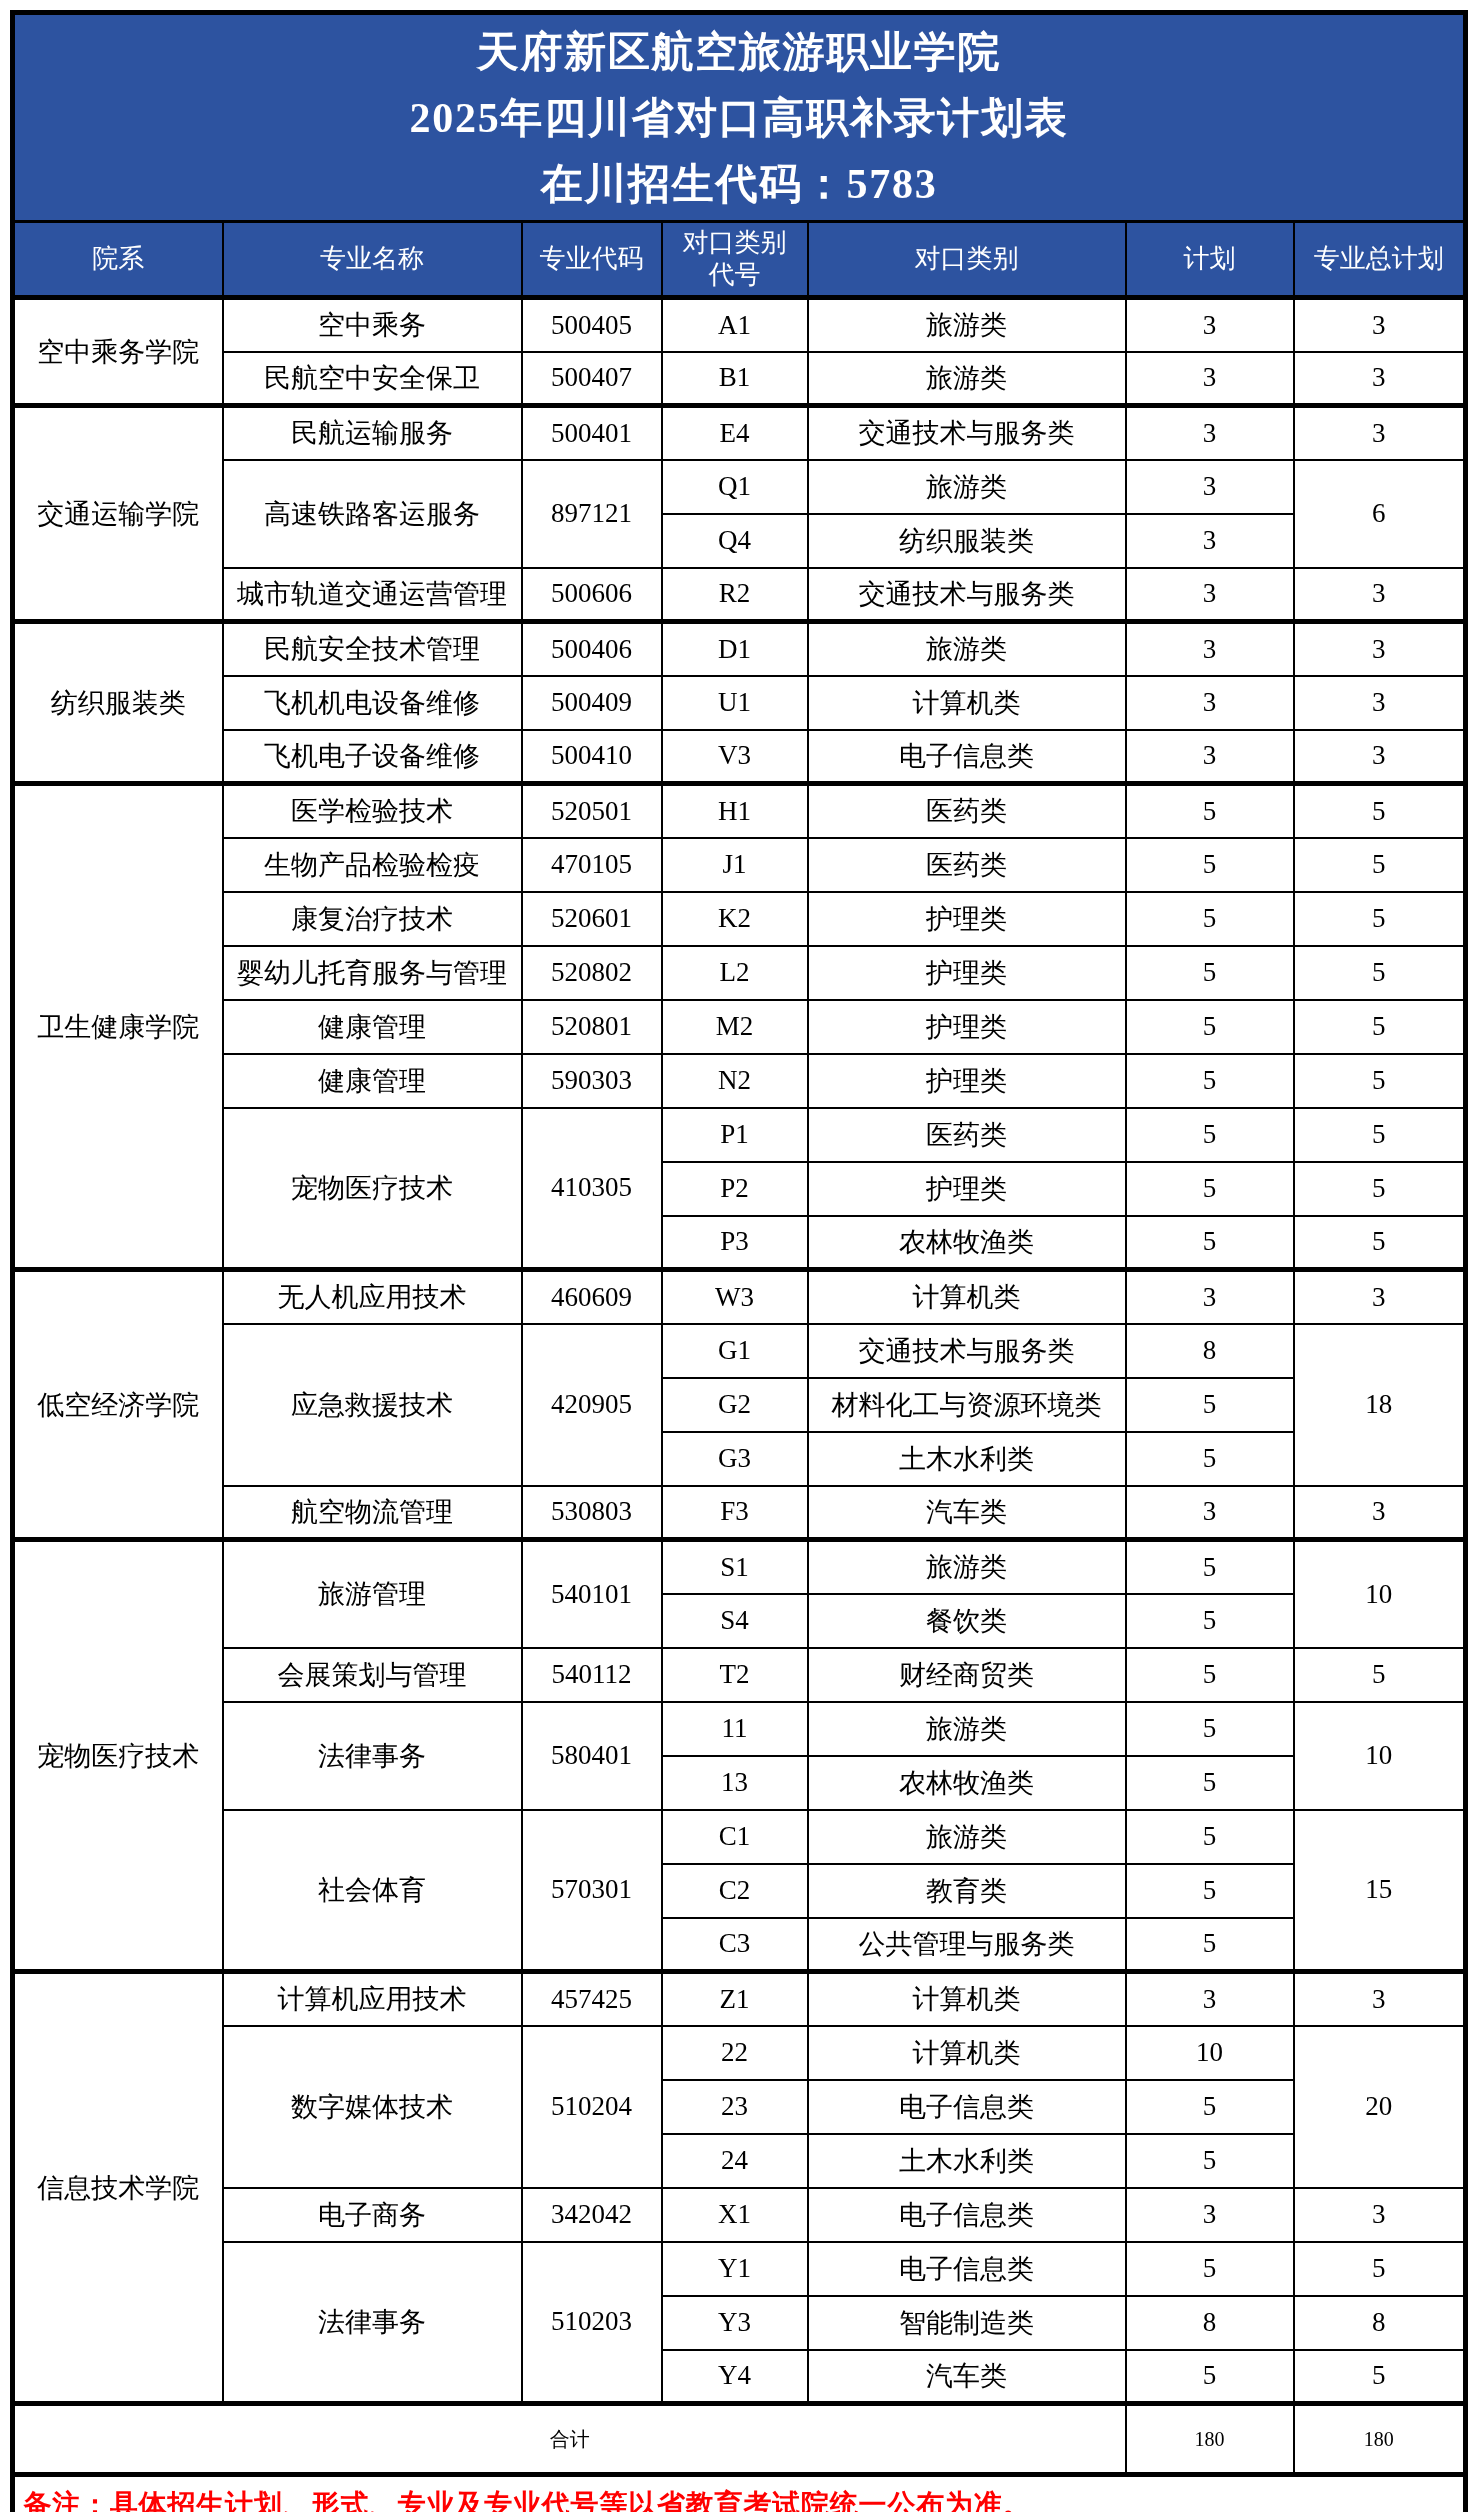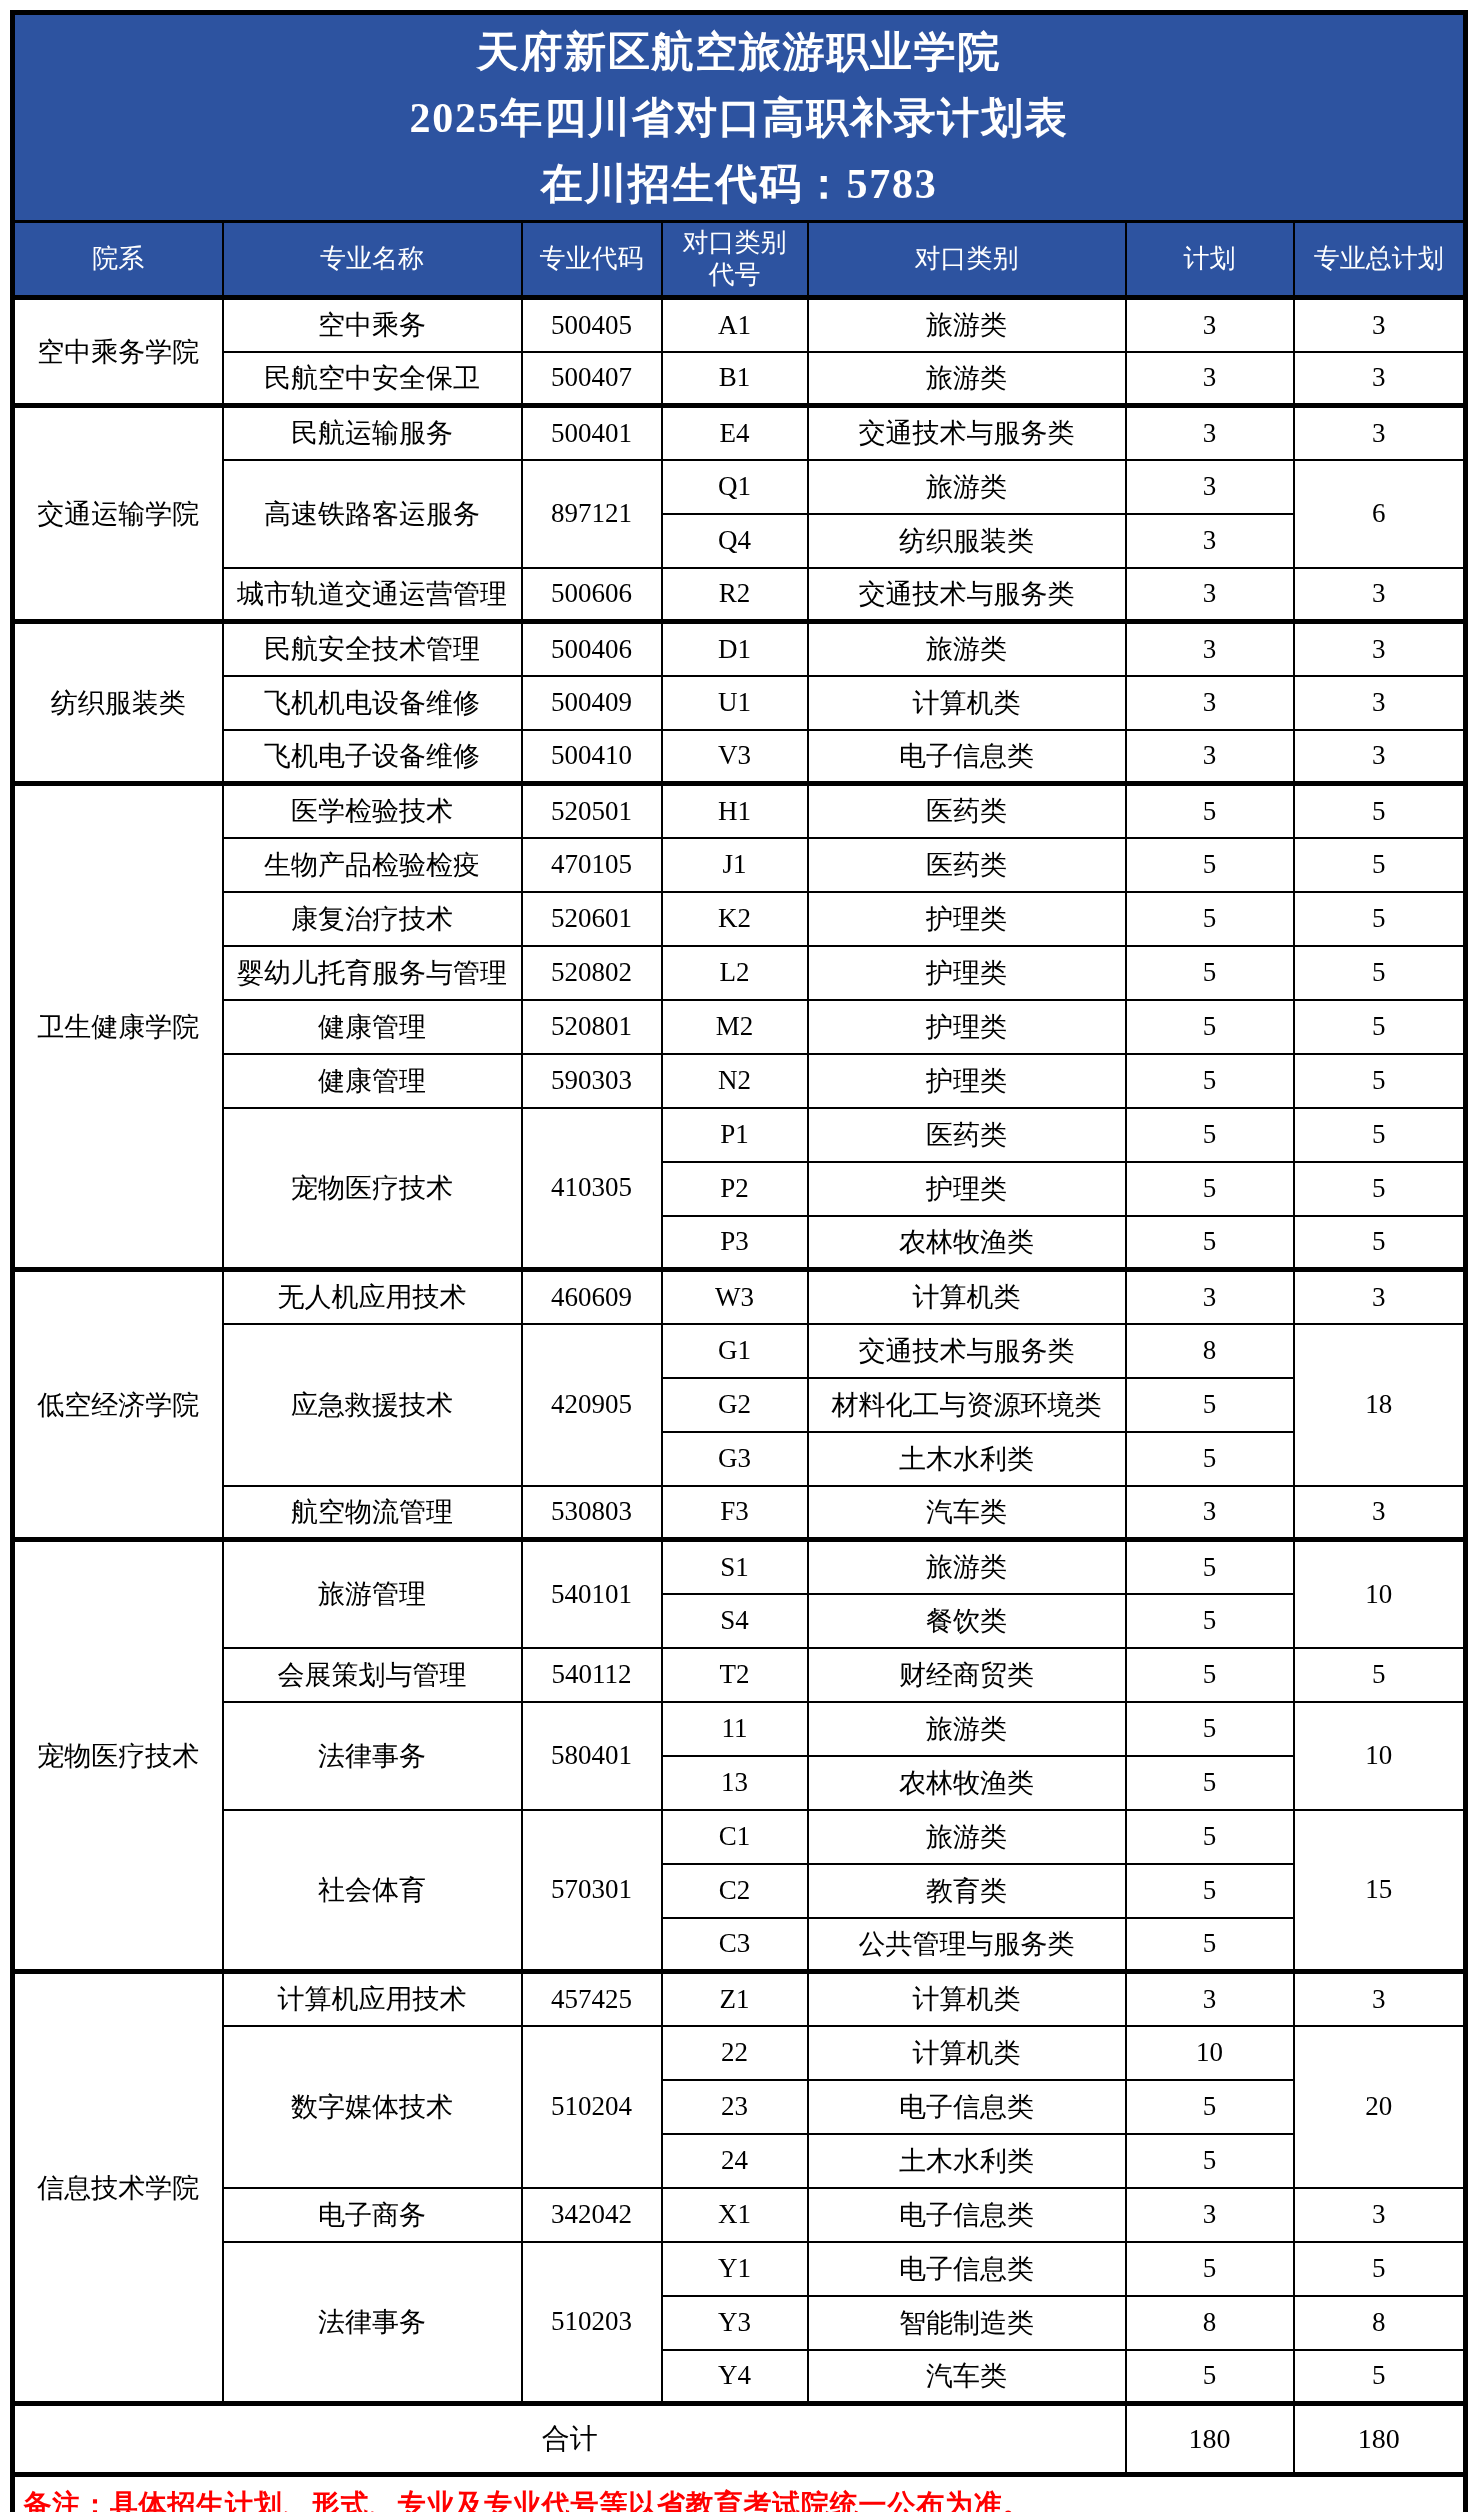--- a/index.html
+++ b/index.html
@@ -14,21 +14,21 @@
   
   td.title{background:var(--blue,#2d53a0);color:#fff;font-weight:bold;
            height:205px;border-bottom-width:3.4px;padding:0;}
   td.title div{line-height:66px;font-size:42px;letter-spacing:1.7px;}
   
   tr.head th{background:var(--blue,#2d53a0);color:#fff;height:72px;
              font-size:26px;white-space:pre-line;line-height:32px;
              border-bottom-width:4.2px;}
   tr.data{height:54px;}
   tr.sec td{border-top-width:5.9px;}
-  tr.total td{height:66px;border-top-width:5.9px;font-size:28px;}
+  tr.total td{height:66px;border-top-width:5.9px;font-size:20px;}
   tr.noterow td{height:56px;border-top-width:5px;border-bottom-width:5.9px;}
   td.notecell{text-align:left;color:var(--red,#ff0000);font-weight:bold;
               font-size:28px;padding-left:8.4px;letter-spacing:0.8px;}
   
   table{border:5.9px solid #000;}
 </style>
 </head>
 <body>
 
 <div class="sheet">

